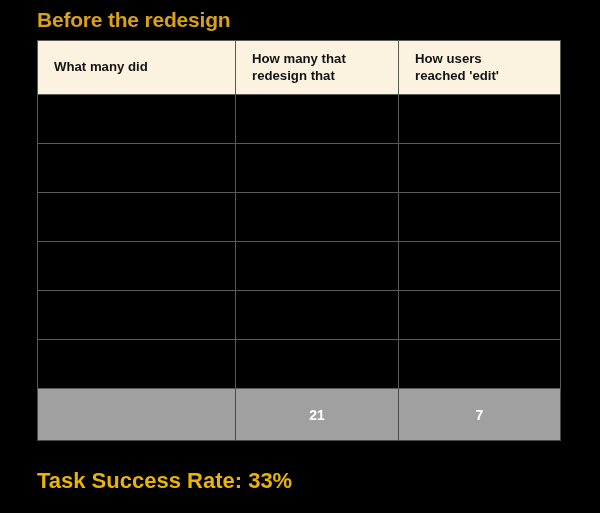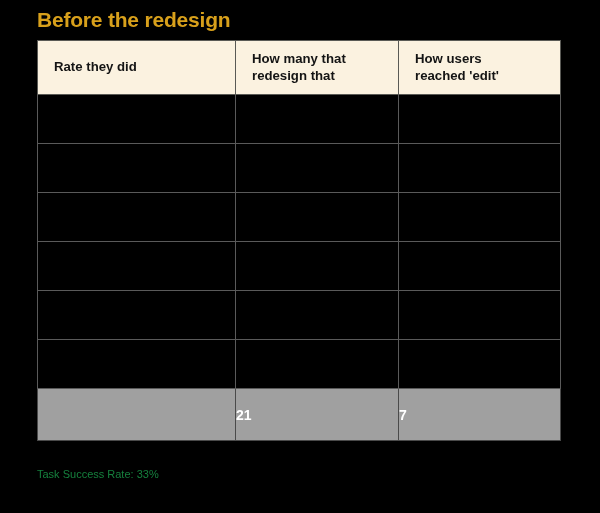--- a/index.html
+++ b/index.html
@@ -77,55 +77,55 @@
     border: 1px solid #5a5a5a;
   }
 
   .total-row td {
     height: 51px;
     background: #A0A0A0;
     border: 1px solid #4a4a4a;
     color: #ffffff;
     font-size: 14px;
     font-weight: bold;
-    text-align: left;
+    text-align: center;
   }
 
   .total-row td.total-label {
     text-align: left;
   }
 
   .caption {
     position: absolute;
     left: 37px;
     top: 468px;
-    font-size: 11px;
-    font-weight: normal;
-    color: #15803d;
+    font-size: 22px;
+    font-weight: bold;
+    color: #eab308;
     white-space: nowrap;
   }
 </style>
 </head>
 <body>
 
 <div class="slide">
 
   <div class="slide-title">Before the redesign</div>
 
   <table class="data-table">
     <colgroup>
       <col class="col-what">
       <col class="col-attempt">
       <col class="col-reached">
     </colgroup>
     <thead>
       <tr class="thead-row">
         <th>
           <div class="th-pad">
-            <span>Rate they did</span>
+            <span>What many did</span>
           </div>
         </th>
         <th>
           <div class="th-pad">
             <span>How many that</span><br>
             <span>redesign that</span>
           </div>
         </th>
         <th>
           <div class="th-pad">

